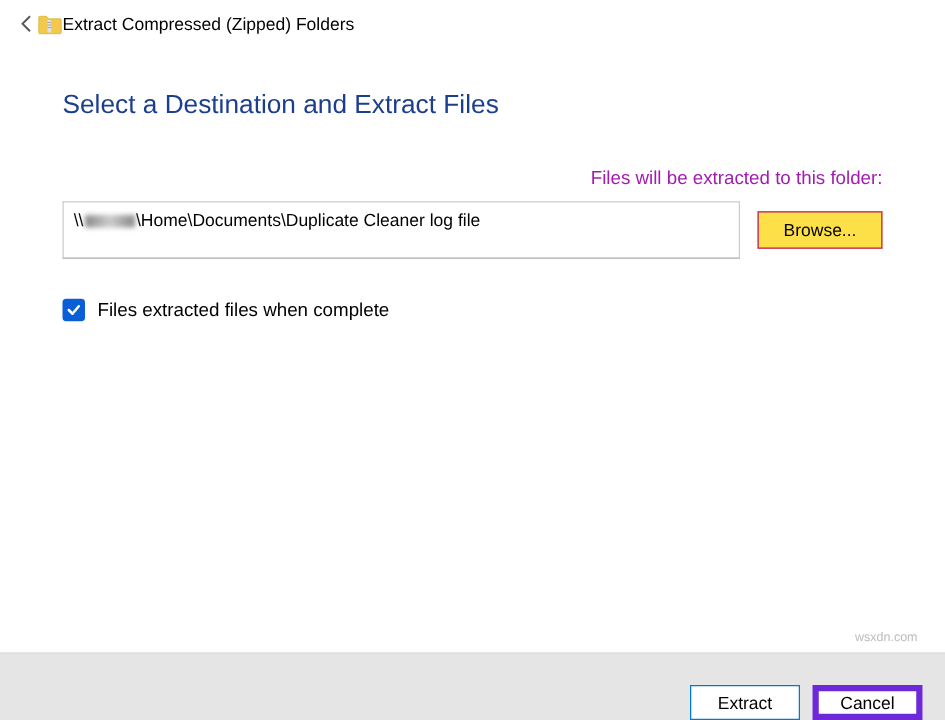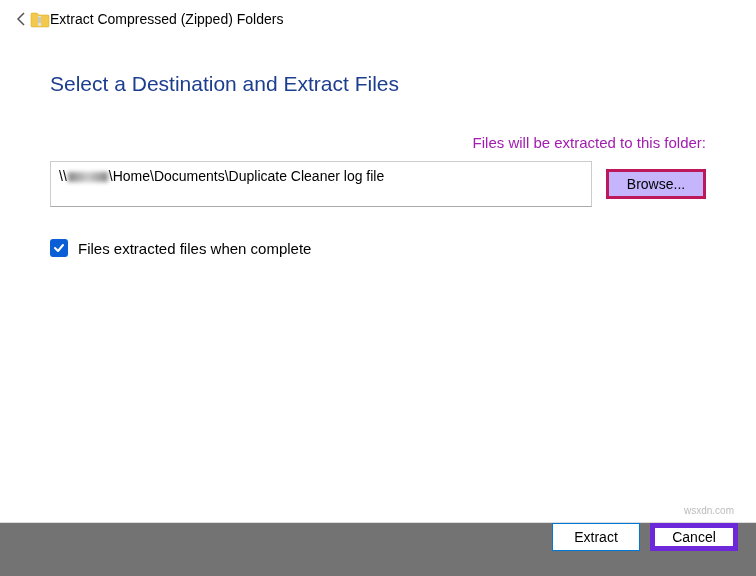--- a/index.html
+++ b/index.html
@@ -79,22 +79,22 @@
       width: 40px;
       height: 10px;
       background: linear-gradient(90deg, #888 0%, #ccc 50%, #888 100%);
       filter: blur(2px);
       vertical-align: middle;
       margin: 0 1px;
     }
     .browse-btn {
       width: 100px;
       height: 30px;
-      border: 3px solid #be185d;
-      background: #c4b5fd;
+      border: 1px solid #be185d;
+      background: #fde047;
       font-size: 14px;
       font-family: inherit;
       cursor: pointer;
     }
     .checkbox-row {
       display: flex;
       align-items: center;
       gap: 10px;
     }
     .checkbox {
@@ -115,24 +115,24 @@
       font-size: 15px;
       color: #000;
       cursor: pointer;
     }
     .footer {
       position: absolute;
       bottom: 0;
       left: 0;
       right: 0;
       height: 54px;
-      background: #737373;
+      background: #e5e5e5;
       border-top: 1px solid #ddd;
       display: flex;
-      align-items: flex-start;
+      align-items: flex-end;
       justify-content: flex-end;
       padding-right: 18px;
       gap: 10px;
     }
     .footer-btn {
       width: 88px;
       height: 28px;
       border: 5px solid #6d28d9;
       background: #fff;
       font-size: 14px;

